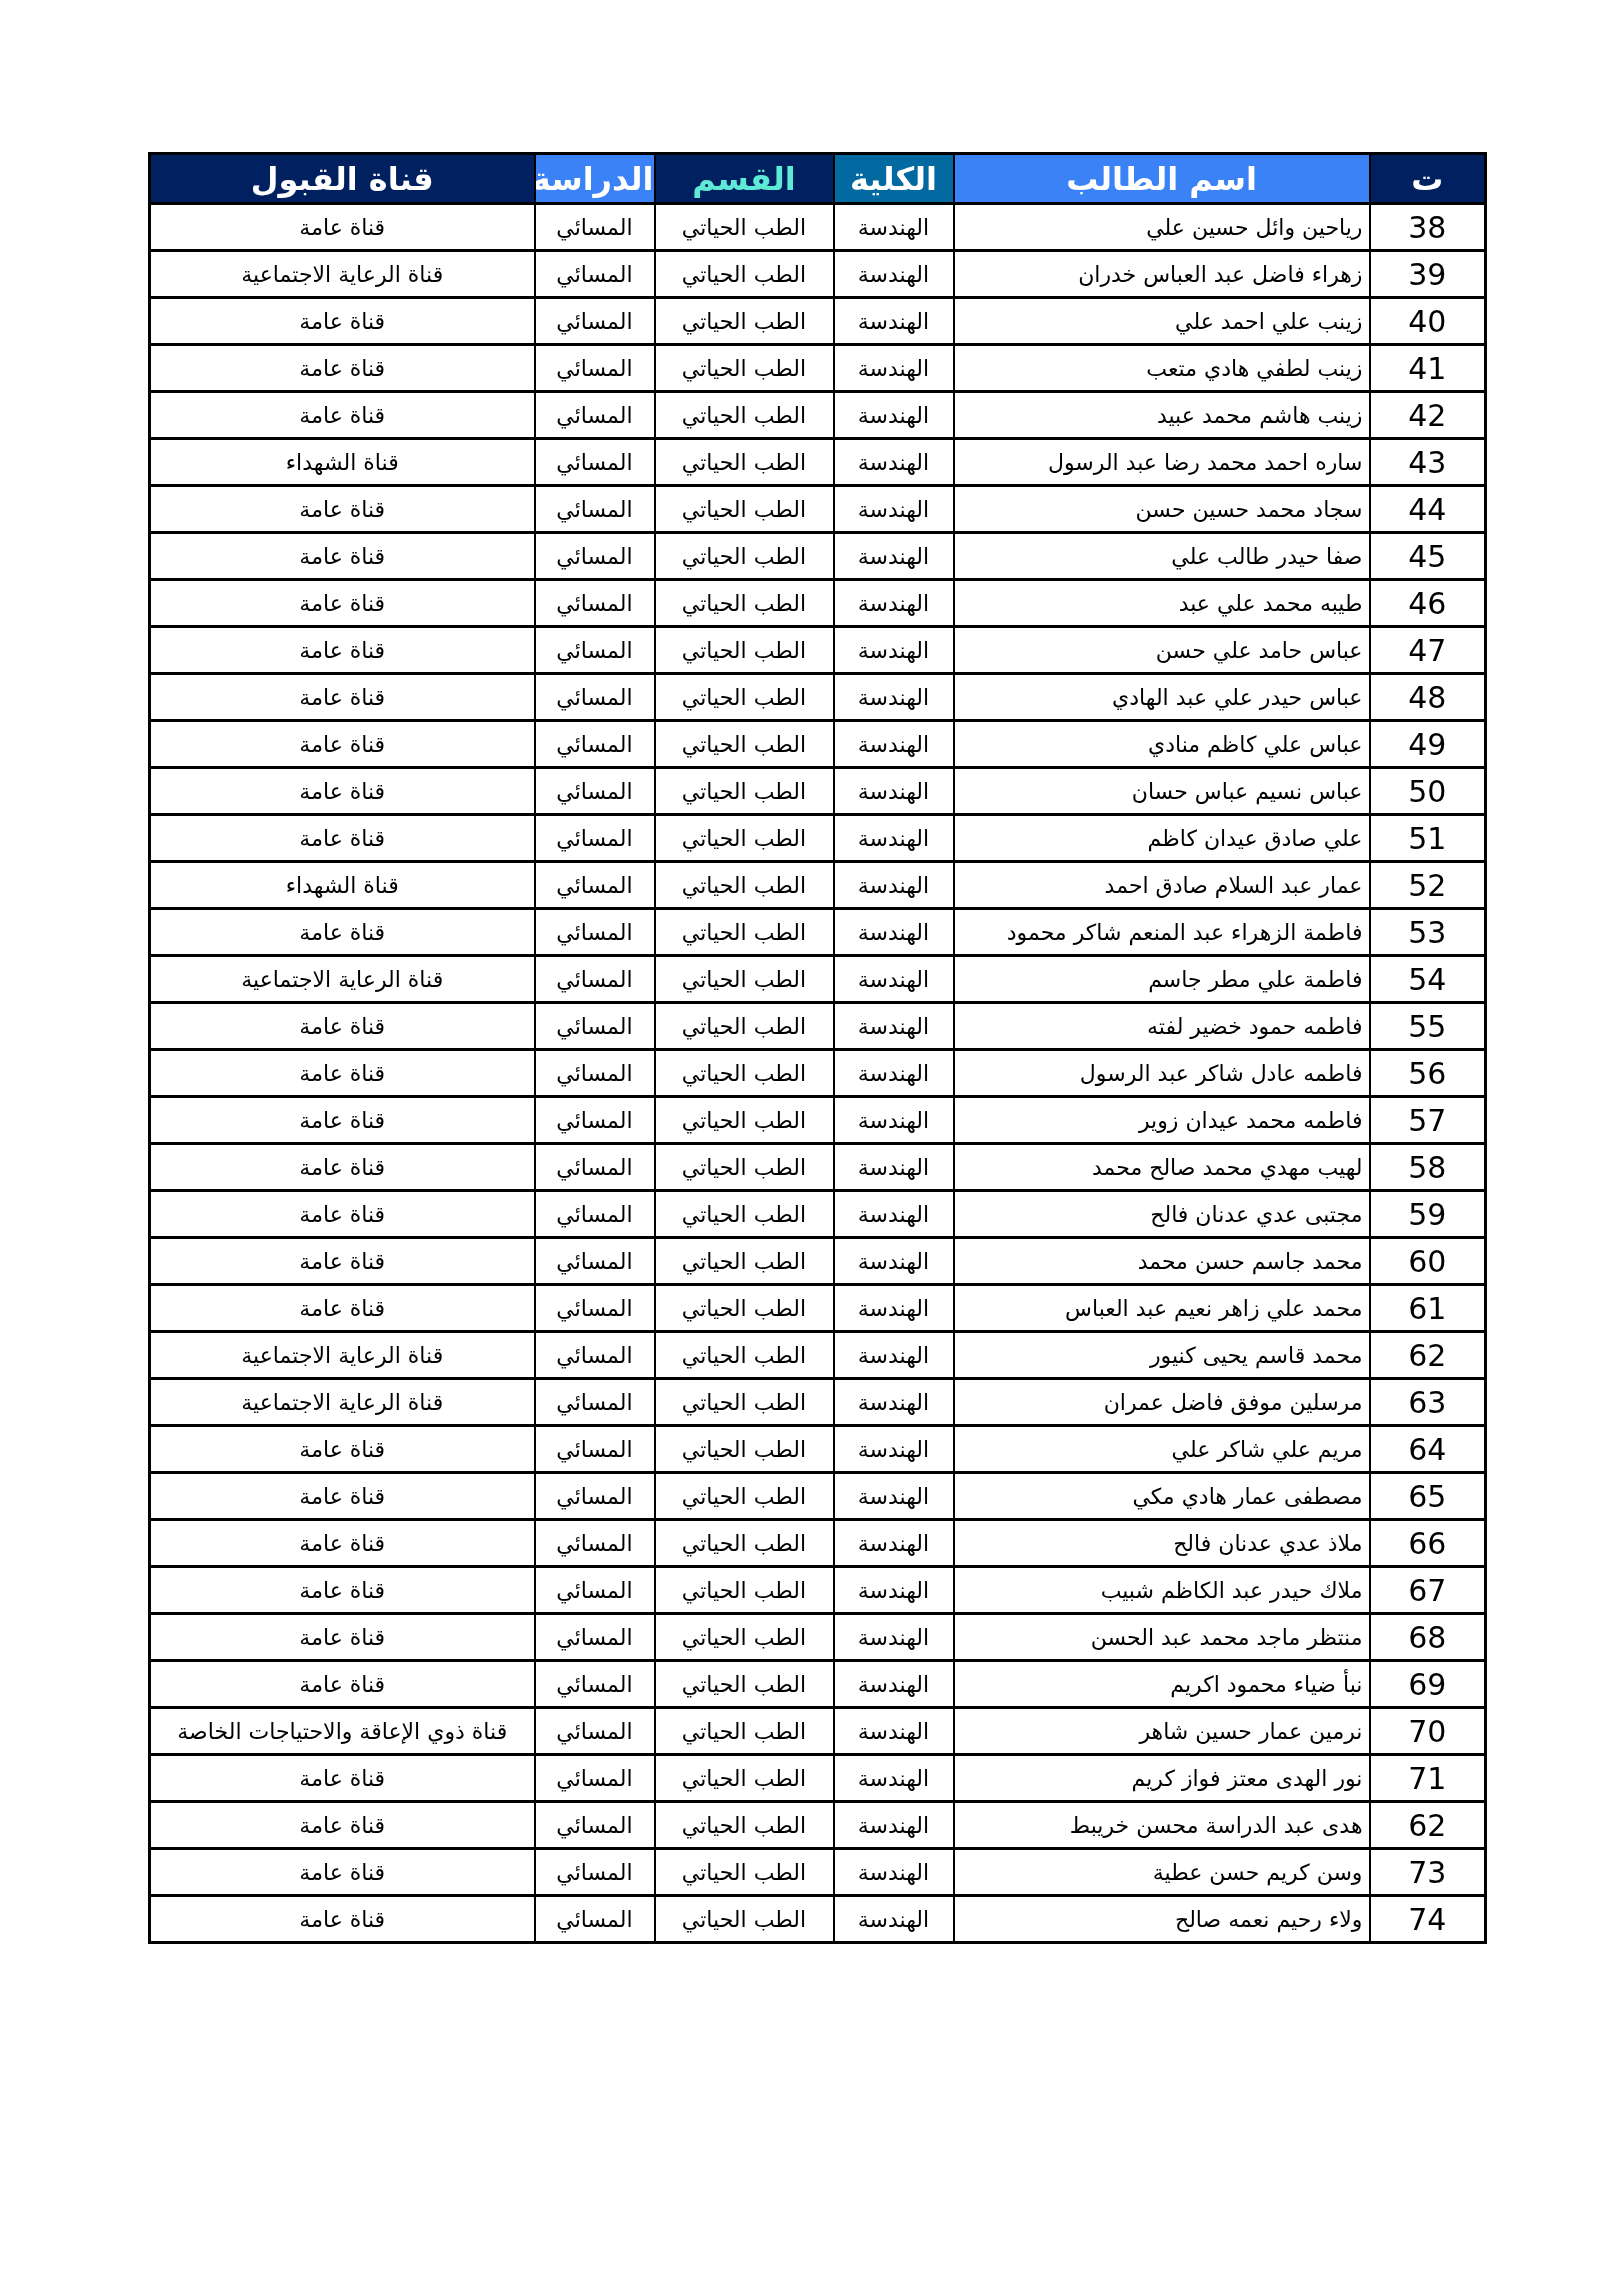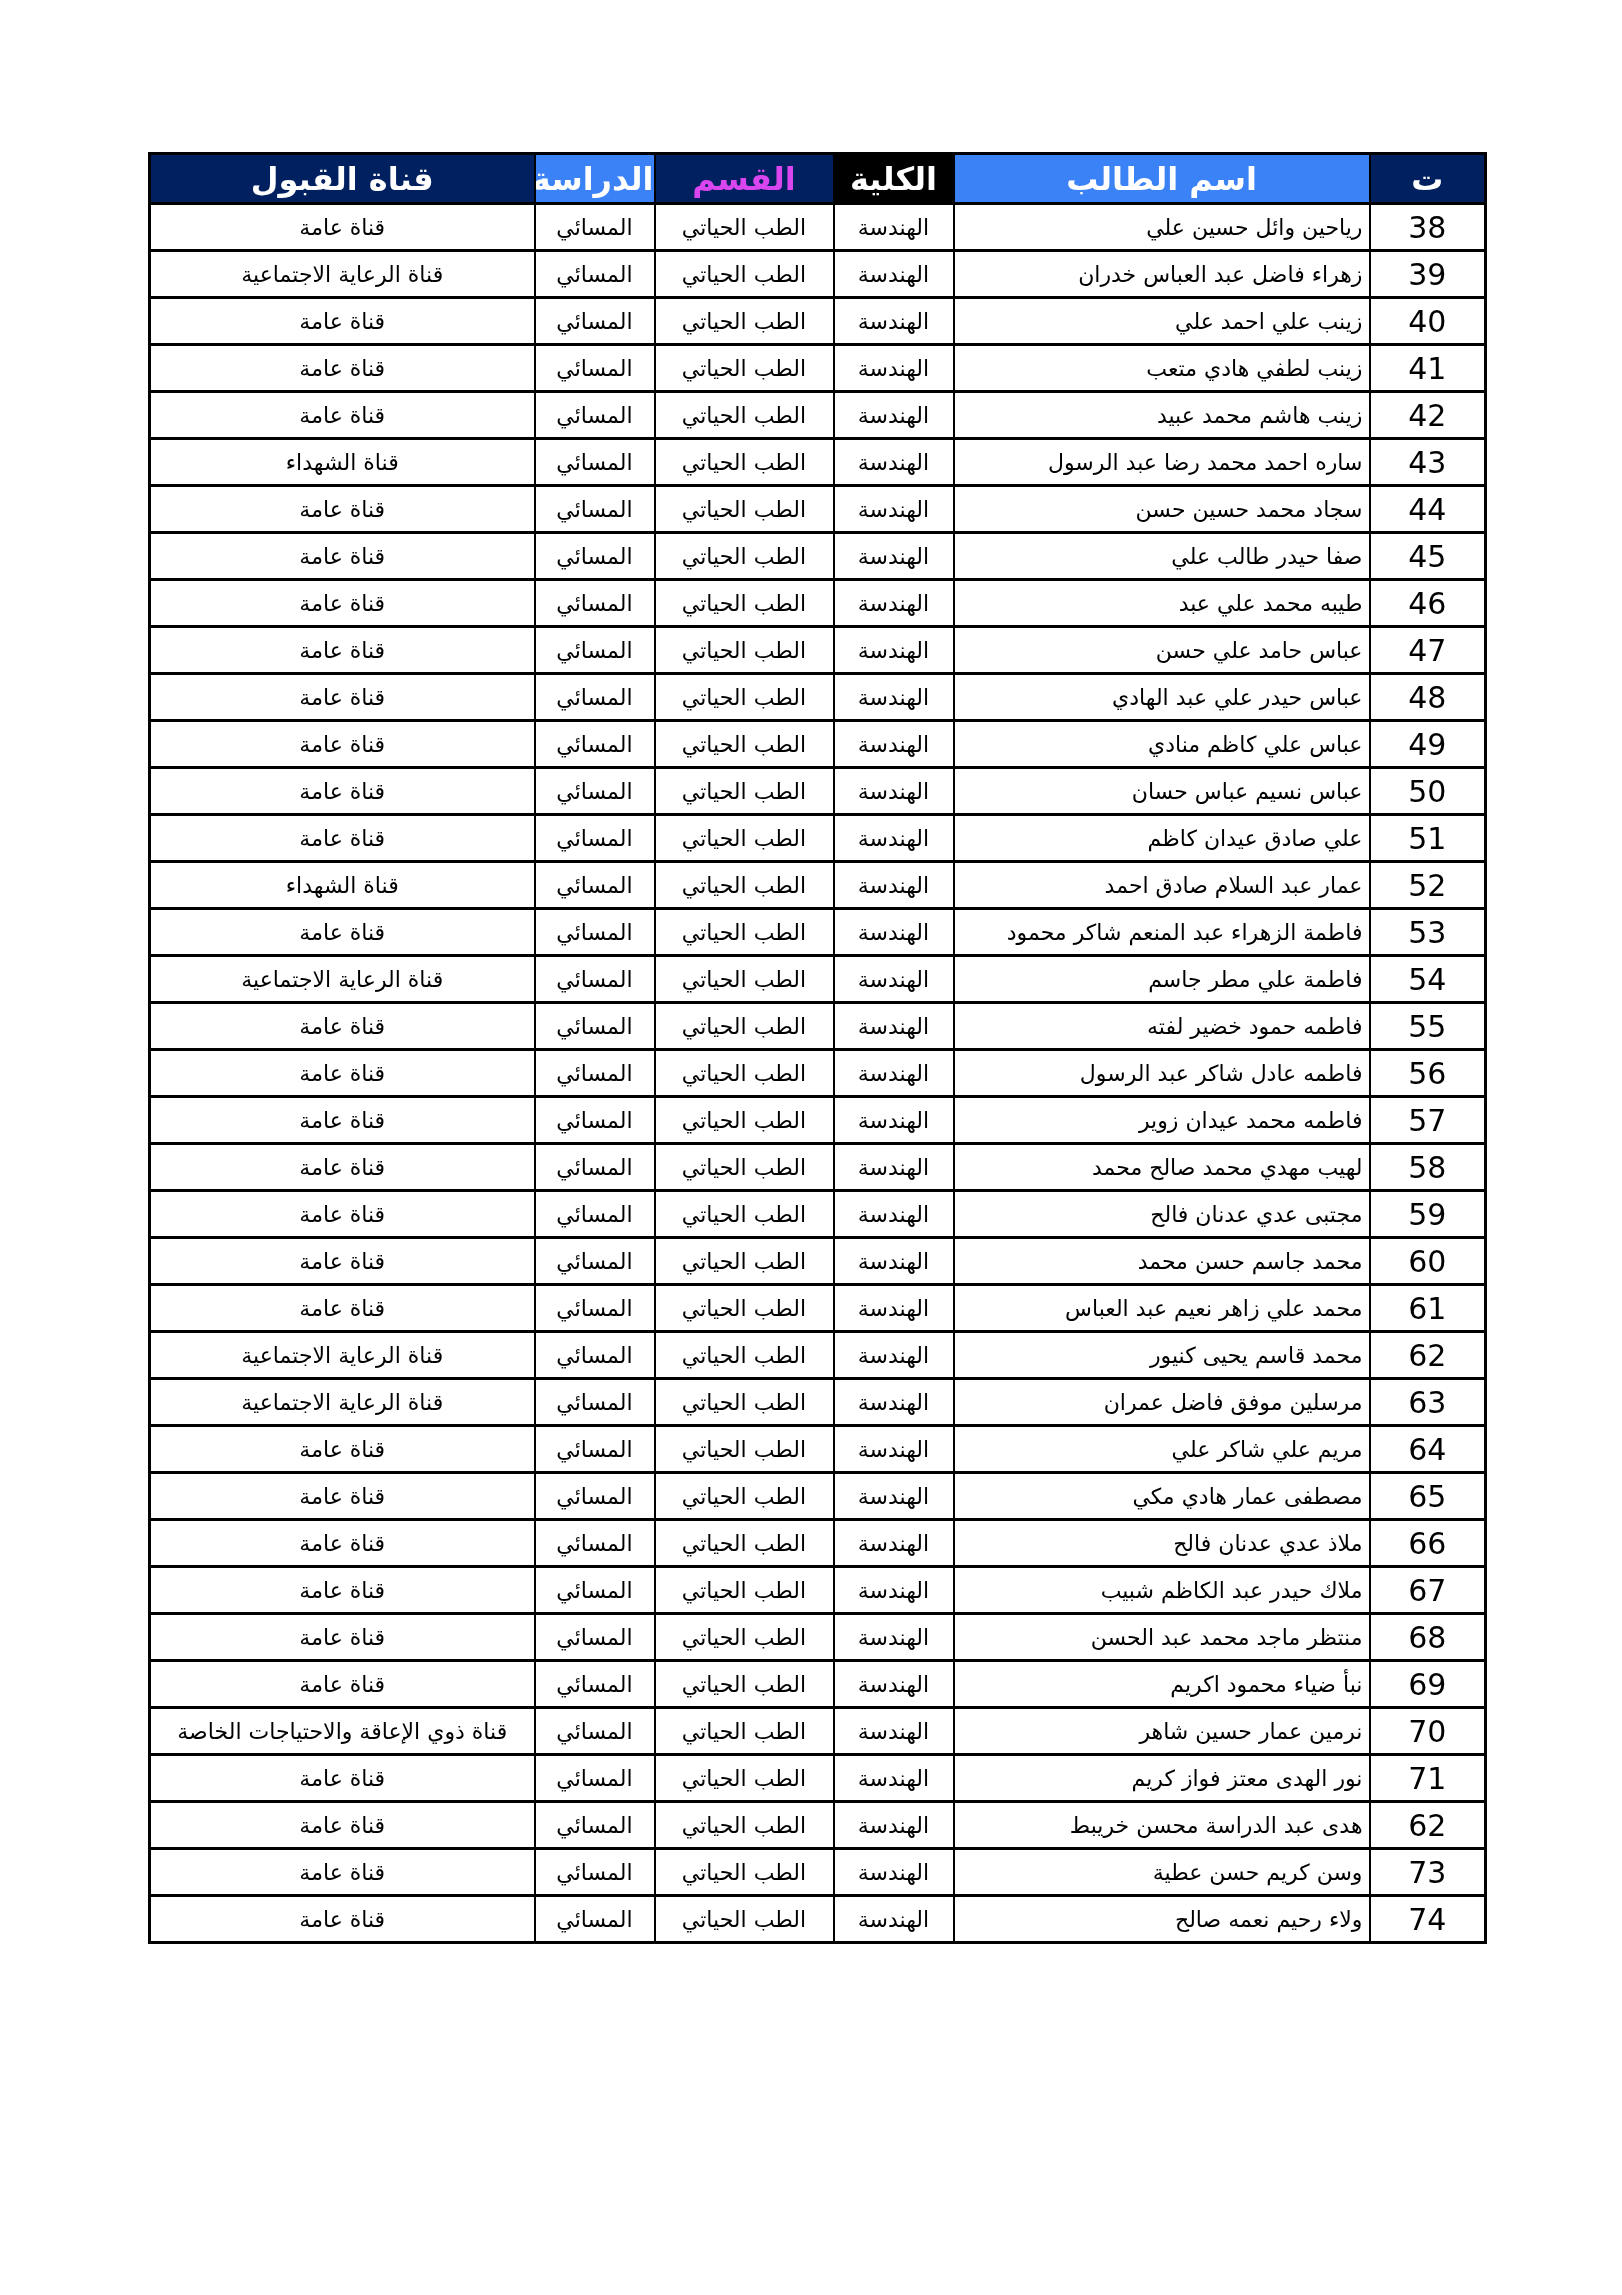--- a/index.html
+++ b/index.html
@@ -81,22 +81,22 @@
       <col class="col-name">
       <col class="col-college">
       <col class="col-department">
       <col class="col-study">
       <col class="col-channel">
     </colgroup>
     <thead>
       <tr>
         <th style="background: rgb(0, 32, 96); color: rgb(255, 255, 255);">ت</th>
         <th style="background: #3b82f6; color: rgb(255, 255, 255);">اسم الطالب</th>
-        <th style="background: #000000; color: rgb(255, 255, 255);">الكلية</th>
-        <th style="background: rgb(0, 32, 96); color: #d946ef; margin-left: 18px;">القسم</th>
+        <th style="background: #0369a1; color: rgb(255, 255, 255);">الكلية</th>
+        <th style="background: rgb(0, 32, 96); color: #5eead4; margin-left: 18px;">القسم</th>
         <th style="background: #3b82f6; color: rgb(255, 255, 255);">الدراسة</th>
         <th style="background: rgb(0, 32, 96); color: rgb(255, 255, 255);">قناة القبول</th>
       </tr>
     </thead>
     <tbody>
         <tr>
           <td class="col-index">38</td>
           <td class="col-name">رياحين وائل حسين علي</td>
           <td class="col-college">الهندسة</td>
           <td class="col-department">الطب الحياتي</td>

